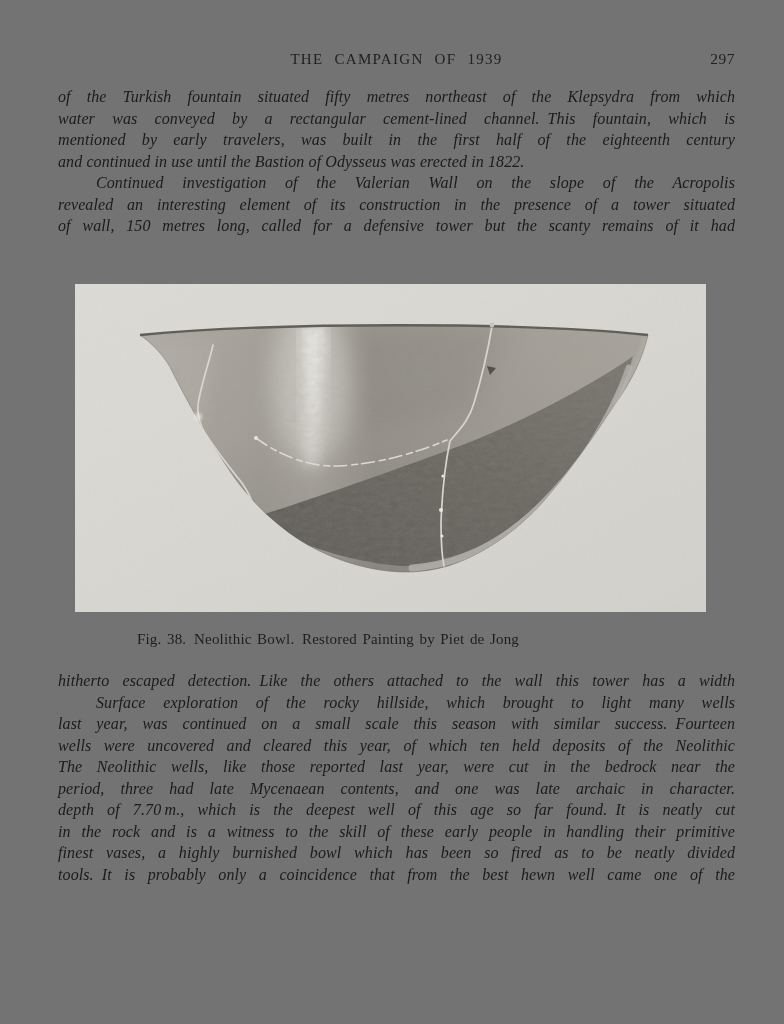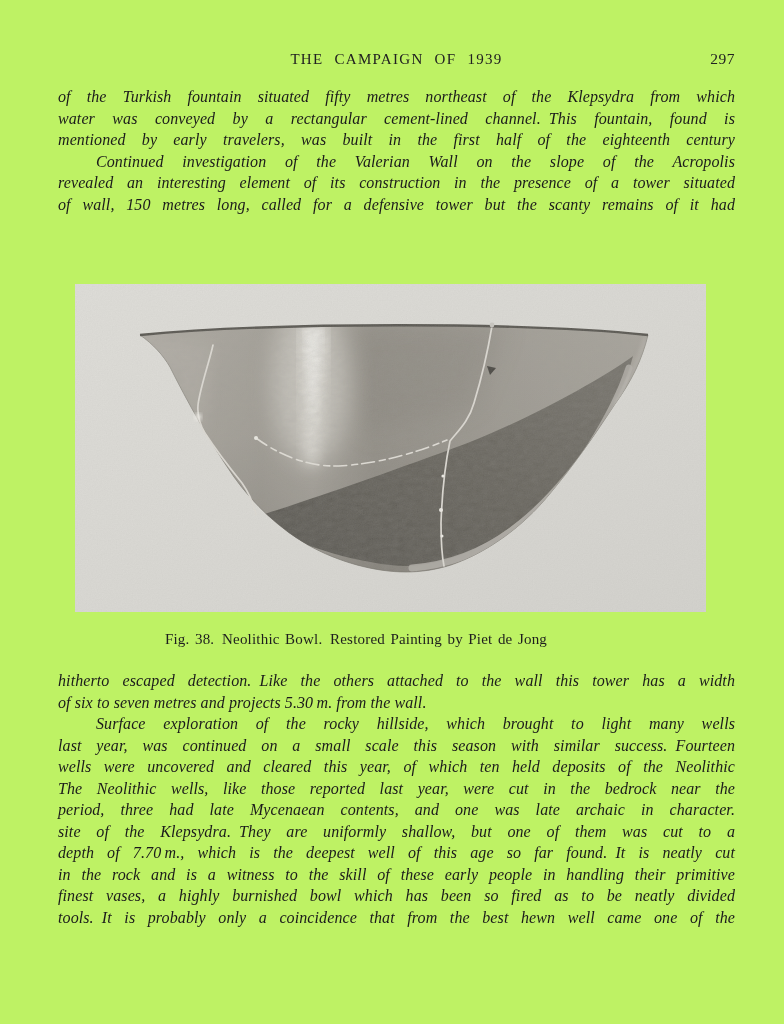--- a/index.html
+++ b/index.html
@@ -1,19 +1,19 @@
 <!DOCTYPE html>
 <html><head>
 <meta charset="utf-8">
 <style>
   html,body{margin:0;padding:0;background:#e9e9e9;}
   .page{
     position:relative;
     width:784px;height:1024px;
-    background:#bef264;
+    background:#737373;
     font-family:"Liberation Serif","DejaVu Serif",serif;
     color:#1b1b1b;
     overflow:hidden;
   }
   
   .runhead{
     position:absolute;top:48px;left:58px;width:677px;height:22px;
   }
   .runhead .title{
     display:block;text-align:center;
@@ -42,38 +42,39 @@
   .line.endline{text-align-last:left;}
   .line.ind{text-indent:38px;}
   
   .figure{
     position:absolute;left:75px;top:284px;width:631px;height:328px;
   }
   .figure svg{display:block;width:631px;height:328px;}
   .caption{
     position:absolute;left:0;top:629px;width:656px;
     text-align:center;font-size:15px;line-height:21px;
-    letter-spacing:.2px;word-spacing:1.5px;color:#1e1e1e;padding-left:28px;
+    letter-spacing:.2px;word-spacing:1.5px;color:#1e1e1e;
   }
 </style>
 </head>
 <body>
 
 <div class="page">
 
   <div class="runhead">
     <span class="title">THE CAMPAIGN OF 1939</span>
     <span class="pageno">297</span>
   </div>
 
   <div class="textblock block1">
     <div class="para">
       <div class="line">of the Turkish fountain situated fifty metres northeast of the Klepsydra from which</div>
-      <div class="line">water was conveyed by a rectangular cement-lined channel. This fountain, found is</div>
+      <div class="line">water was conveyed by a rectangular cement-lined channel. This fountain, which is</div>
       <div class="line">mentioned by early travelers, was built in the first half of the eighteenth century</div>
+      <div class="line endline">and continued in use until the Bastion of Odysseus was erected in 1822.</div>
     </div>
     <div class="para">
       <div class="line ind">Continued investigation of the Valerian Wall on the slope of the Acropolis</div>
       <div class="line">revealed an interesting element of its construction in the presence of a tower situated</div>
       <div class="line">of wall, 150 metres long, called for a defensive tower but the scanty remains of it had</div>
     </div>
   </div>
 
   <div class="figure">
     <svg viewBox="0 0 631 328" xmlns="http://www.w3.org/2000/svg">
@@ -175,29 +176,27 @@
 
       <rect x="0" y="0" width="631" height="328" filter="url(#noiseFine)"></rect>
     </svg>
   </div>
 
   <div class="caption">Fig. 38. Neolithic Bowl. Restored Painting by Piet de Jong</div>
 
   <div class="textblock block2">
     <div class="para">
       <div class="line">hitherto escaped detection. Like the others attached to the wall this tower has a width</div>
-      <div class="line endline">of six to seven metres and projects 5.30 m. from the wall.</div>
     </div>
     <div class="para">
       <div class="line ind">Surface exploration of the rocky hillside, which brought to light many wells</div>
       <div class="line">last year, was continued on a small scale this season with similar success. Fourteen</div>
       <div class="line">wells were uncovered and cleared this year, of which ten held deposits of the Neolithic</div>
       <div class="line">The Neolithic wells, like those reported last year, were cut in the bedrock near the</div>
       <div class="line">period, three had late Mycenaean contents, and one was late archaic in character.</div>
-      <div class="line">site of the Klepsydra. They are uniformly shallow, but one of them was cut to a</div>
       <div class="line">depth of 7.70 m., which is the deepest well of this age so far found. It is neatly cut</div>
       <div class="line">in the rock and is a witness to the skill of these early people in handling their primitive</div>
       <div class="line">finest vases, a highly burnished bowl which has been so fired as to be neatly divided</div>
       <div class="line">tools. It is probably only a coincidence that from the best hewn well came one of the</div>
     </div>
   </div>
 
 </div>
 
 </body></html>

